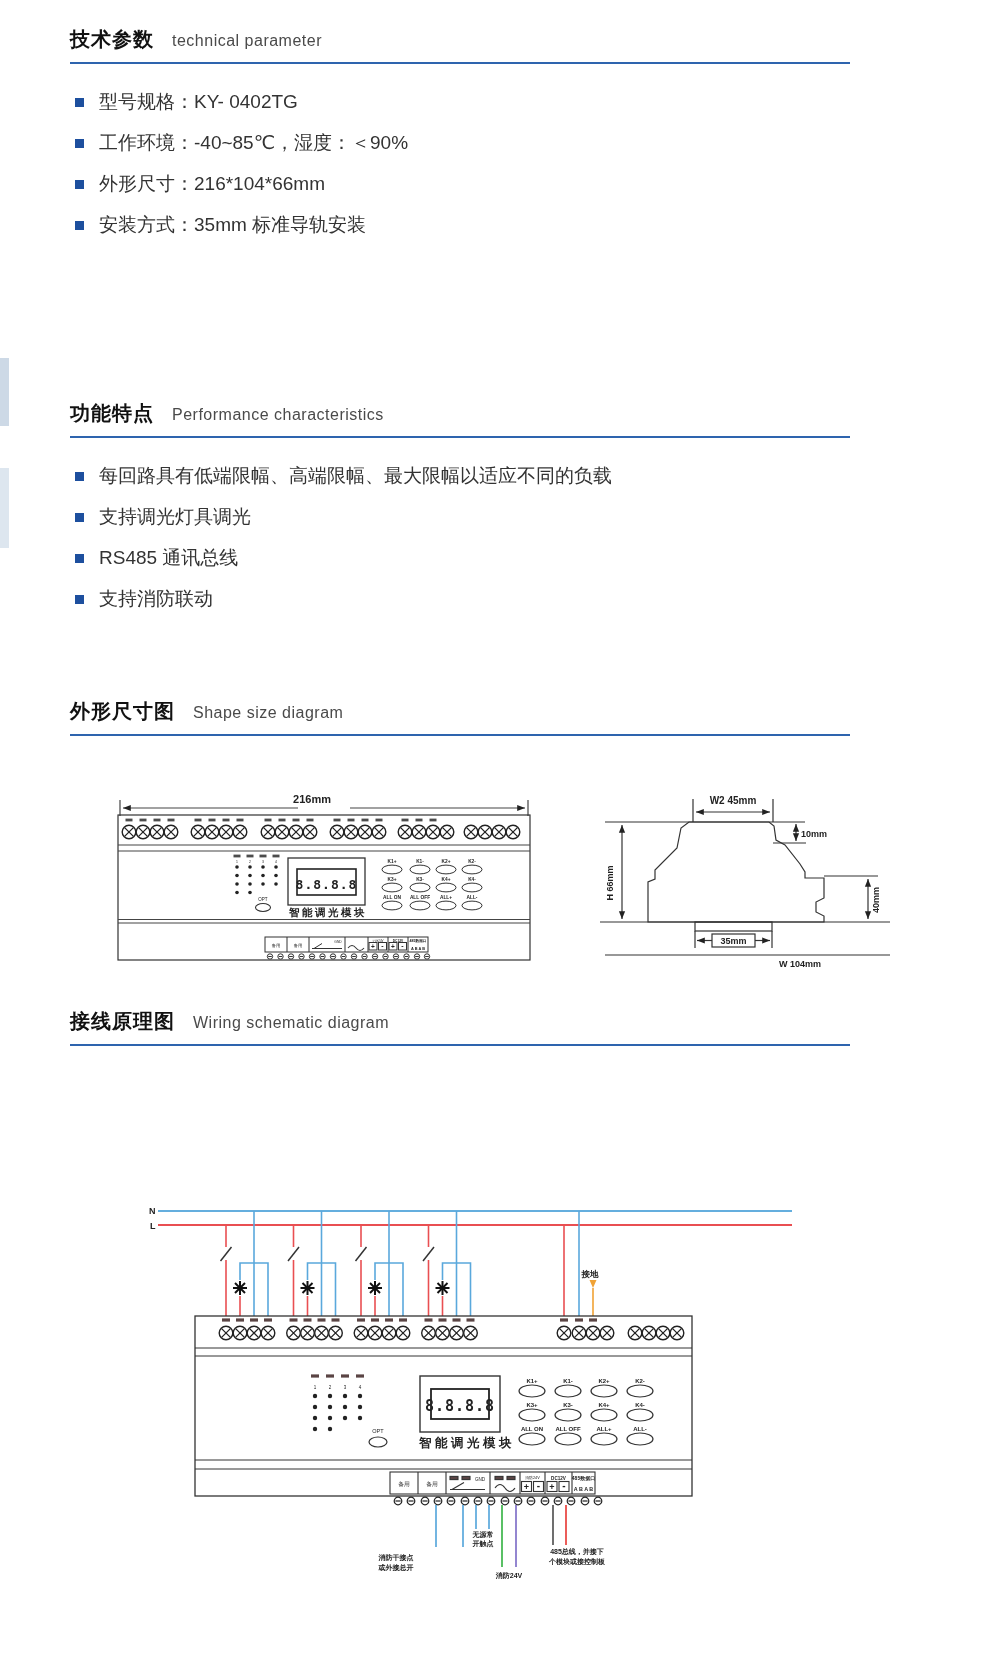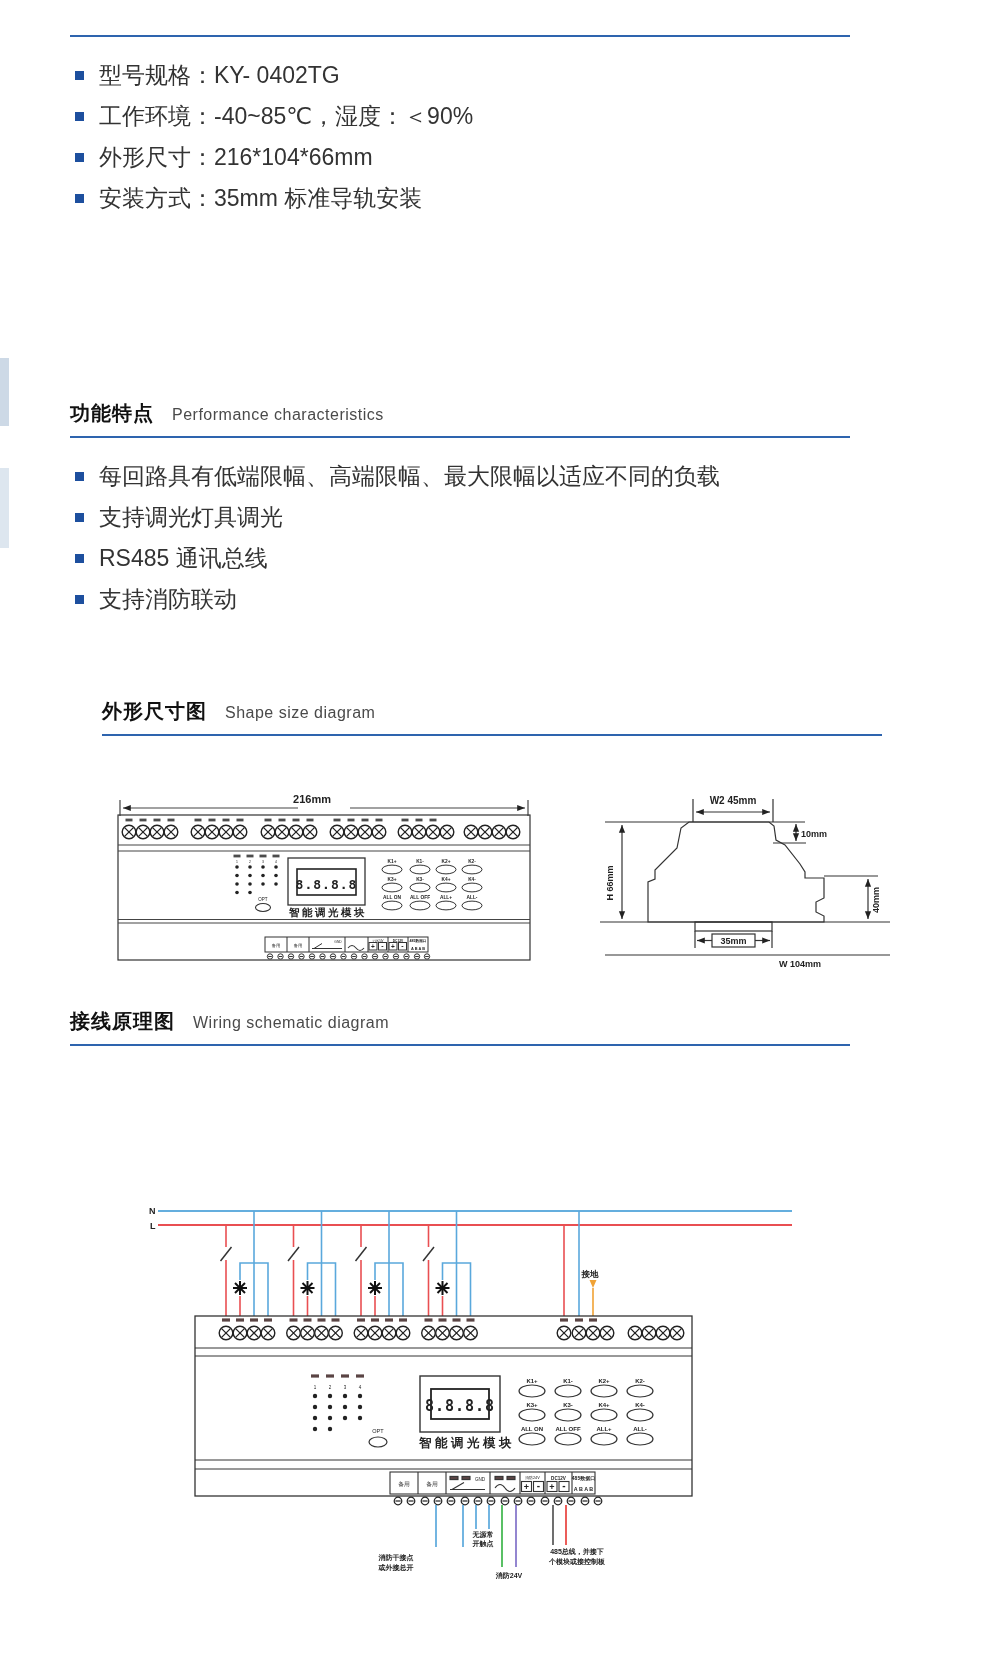--- a/index.html
+++ b/index.html
@@ -7,21 +7,21 @@
         font-family:"Liberation Sans","DejaVu Sans",sans-serif;color:#222;}
   .edge-bar{position:absolute;left:0;width:9px;background:#cdd9e6;}
   .edge-bar.b2{background:#dde6ef;}
   .section{position:absolute;left:70px;width:780px;}
   .sec-head{display:flex;align-items:baseline;}
   .sec-title-zh{font-size:20px;font-weight:bold;color:#111;letter-spacing:1px;}
   .sec-title-en{font-size:16px;color:#4a4a4a;margin-left:18px;letter-spacing:0.5px;}
   .sec-rule{height:2px;background:#2e64ae;margin-top:9px;width:780px;}
   ul.spec{list-style:none;margin:26px 0 0 0;padding:0;}
   ul.spec li{display:flex;align-items:center;height:24px;margin-bottom:17px;
-             font-size:23px;color:#333;}
+             font-size:19px;color:#333;}
   .bullet{flex:0 0 auto;width:9px;height:9px;background:#1d4f9e;margin:0 15px 0 5px;}
   svg text{fill:#222;font-family:"Liberation Sans","DejaVu Sans",sans-serif;}
   svg .mono{font-family:"DejaVu Sans Mono","Liberation Mono",monospace;}
   .diag{position:absolute;}
 </style>
 </head>
 <body>
 <div class="page">
 
 <svg width="0" height="0" style="position:absolute" aria-hidden="true">
@@ -53,20 +53,24 @@
     <marker id="ar" orient="auto-start-reverse" markerWidth="8" markerHeight="7" refX="6.5" refY="3">
       <path d="M0,0.4 L6.5,3 L0,5.6 Z" fill="#222"></path>
         </marker>
   </defs>
 </svg>
 
 <div class="edge-bar" style="top:358px;height:68px;"></div>
 <div class="edge-bar b2" style="top:468px;height:80px;"></div>
 
 <div class="section" style="top:26px;">
+  <div class="sec-head">
+    <span class="sec-title-zh">技术参数</span>
+    <span class="sec-title-en">technical parameter</span>
+  </div>
   <div class="sec-rule"></div>
   <ul class="spec">
     <li>
           <span class="bullet"></span>
           <span>型号规格：KY- 0402TG</span>
         </li>
     <li>
           <span class="bullet"></span>
           <span>工作环境：-40~85℃，湿度：＜90%</span>
         </li>
@@ -100,21 +104,21 @@
           <span class="bullet"></span>
           <span>RS485 通讯总线</span>
         </li>
     <li>
           <span class="bullet"></span>
           <span>支持消防联动</span>
         </li>
   </ul>
 </div>
 
-<div class="section" style="top:698px;margin-left:32px;">
+<div class="section" style="top:698px;">
   <div class="sec-head">
     <span class="sec-title-zh">外形尺寸图</span>
     <span class="sec-title-en">Shape size diagram</span>
   </div>
   <div class="sec-rule"></div>
 </div>
 
 <svg class="diag" style="left:100px;top:752px;" width="810" height="215" viewBox="0 0 810 215">
 
   <g fill="none" stroke="#444" stroke-width="1.2">

